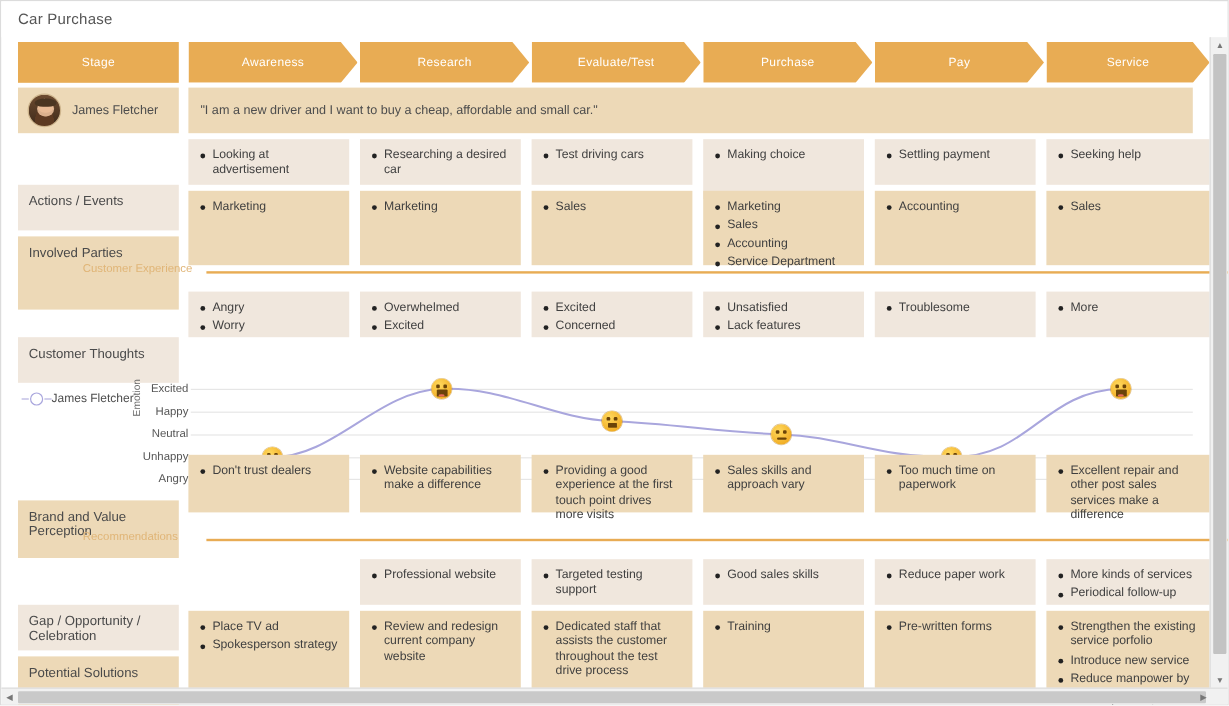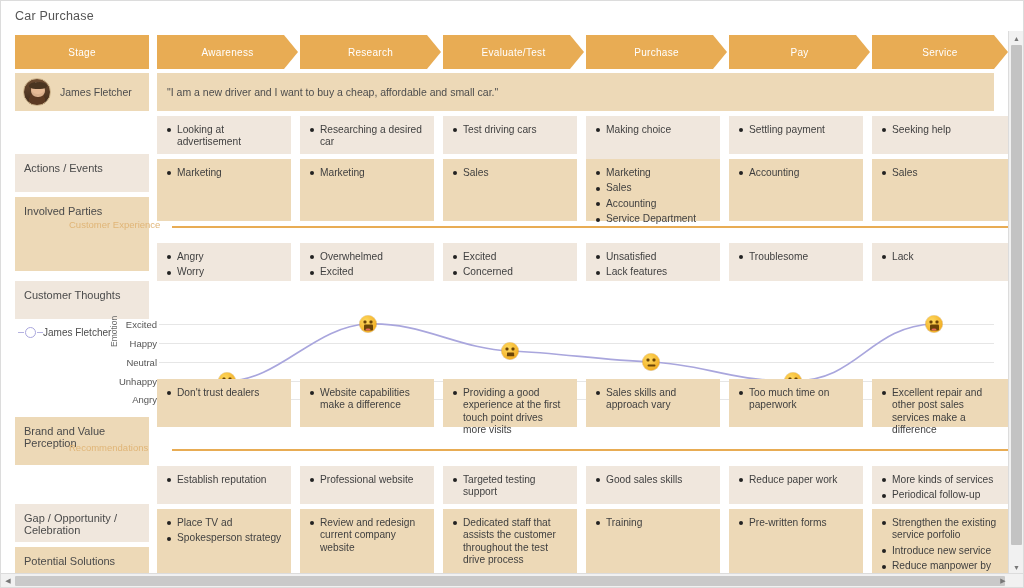--- a/index.html
+++ b/index.html
@@ -242,21 +242,21 @@
         <ul class="bullets">
           <li>Settling payment</li>
         </ul>
       </div>
     <div class="cell light" style="left:871px;top:85px;width:136px;height:38px">
         <ul class="bullets">
           <li>Seeking help</li>
         </ul>
       </div>
 
-    <div class="cell lbl dark" style="left:14px;top:128px;width:134px;height:74px">
+    <div class="cell lbl dark" style="left:14px;top:128px;width:134px;height:61px">
       <span>Involved Parties</span>
     </div>
     <div class="cell dark" style="left:156px;top:128px;width:134px;height:62px">
         <ul class="bullets">
           <li>Marketing</li>
         </ul>
       </div>
     <div class="cell dark" style="left:299px;top:128px;width:134px;height:62px">
         <ul class="bullets">
           <li>Marketing</li>
@@ -318,21 +318,21 @@
           <li>Lack features</li>
         </ul>
       </div>
     <div class="cell light" style="left:728px;top:212px;width:134px;height:38px">
         <ul class="bullets">
           <li>Troublesome</li>
         </ul>
       </div>
     <div class="cell light" style="left:871px;top:212px;width:136px;height:38px">
         <ul class="bullets">
-          <li>Lack</li>
+          <li>More</li>
         </ul>
       </div>
 
     <div class="emotion-block" style="top:252px;height:92px">
 
       <div class="legend">
         <span class="marker"></span>
         <span>James Fletcher</span>
       </div>
 
@@ -430,25 +430,20 @@
       </div>
 
     <div class="section-div" style="top:411px">
       <span class="sec-name">Recommendations</span>
       <span class="sec-line"></span>
     </div>
 
     <div class="cell lbl" style="left:14px;top:435px;width:134px;height:38px">
       <span>Gap / Opportunity / Celebration</span>
     </div>
-    <div class="cell light" style="left:156px;top:435px;width:134px;height:38px">
-        <ul class="bullets">
-          <li>Establish reputation</li>
-        </ul>
-      </div>
     <div class="cell light" style="left:299px;top:435px;width:134px;height:38px">
         <ul class="bullets">
           <li>Professional website</li>
         </ul>
       </div>
     <div class="cell light" style="left:442px;top:435px;width:134px;height:38px">
         <ul class="bullets">
           <li>Targeted testing support</li>
         </ul>
       </div>

